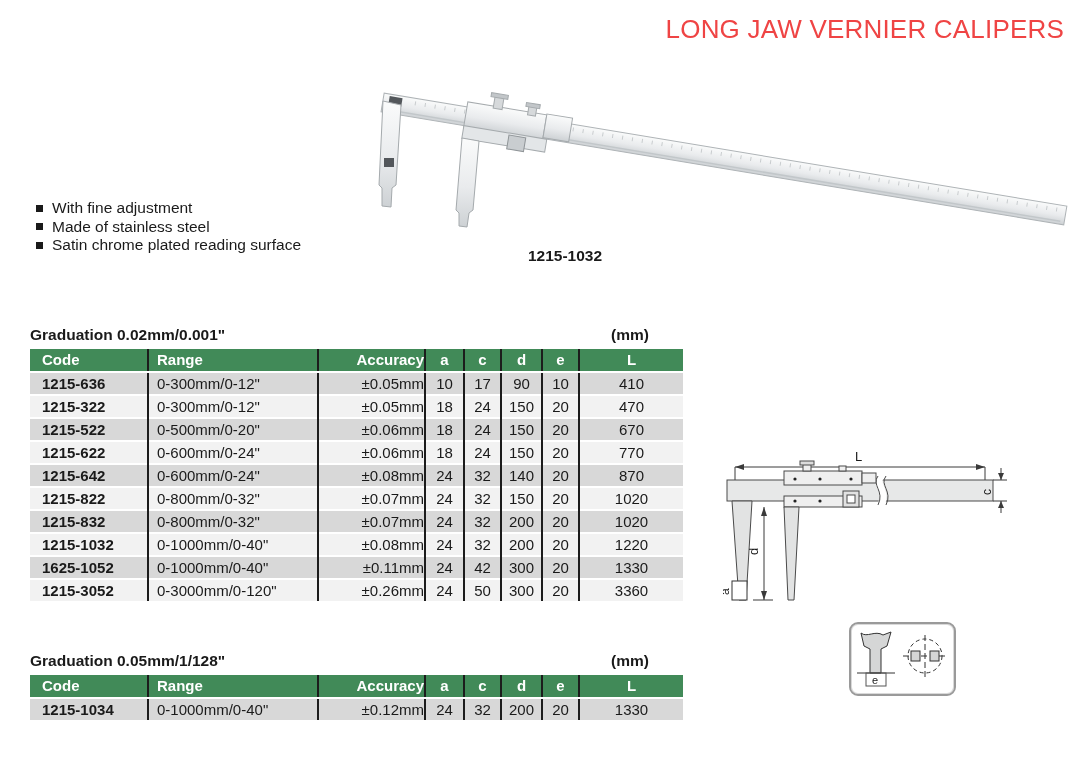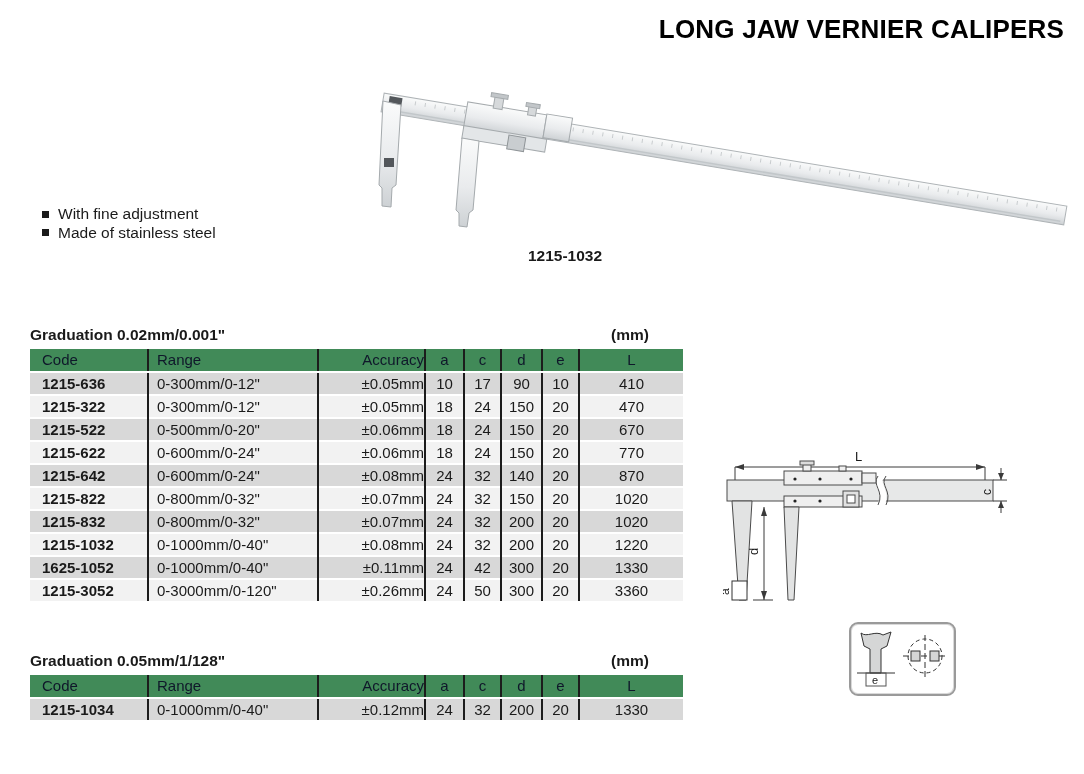--- a/index.html
+++ b/index.html
@@ -1,38 +1,38 @@
 <!DOCTYPE html>
 <html style="--header-green: #418a58; --row-grey: #d8d8d8; --row-light: #f2f2f2;"><head>
 <meta charset="utf-8">
 <style>
   html,body{margin:0;padding:0;background:#fff;}
   body{width:1084px;height:774px;font-family:"Liberation Sans",sans-serif;color:#1a1a1a;}
   .page{position:relative;width:1084px;height:774px;overflow:hidden;background:#fff;}
 
-  .page-title{position:absolute;top:14px;right:20px;margin:0;font-size:26px;font-weight:bold;
-    color:#000000;letter-spacing:.2px;}
-
-  .features{position:absolute;left:36px;top:199px;margin:6px;padding:0;list-style:none;font-size:15.5px;}
+  .page-title{position:absolute;top:14px;right:20px;margin:0;font-size:26px;font-weight:normal;
+    color:#ef4444;letter-spacing:.2px;}
+
+  .features{position:absolute;left:36px;top:199px;margin:0;padding:0;list-style:none;font-size:15.5px;}
   .features li{display:flex;align-items:center;gap:9px;line-height:18.5px;height:18.5px;}
   .bullet{width:7px;height:7px;background:#1a1a1a;flex:none;display:inline-block;}
 
   .photo{position:absolute;left:355px;top:85px;width:725px;height:165px;}
   .photo-caption{position:absolute;left:495px;top:247px;width:140px;text-align:center;
     font-weight:bold;font-size:15.5px;}
 
   .table-block{position:absolute;left:30px;width:619px;}
   .t1{top:326px;}
   .t2{top:652px;}
   .table-head{display:flex;justify-content:space-between;align-items:baseline;
     font-weight:bold;font-size:15.5px;margin-bottom:5px;}
 
   table.spec-table{border-collapse:collapse;table-layout:fixed;width:619px;font-size:15px;}
   .spec-table th,.spec-table td{padding:0;height:21px;line-height:21px;overflow:hidden;white-space:nowrap;}
-  .spec-table th{background:var(--header-green,#418a58);color:#0f172a;font-weight:normal;height:22px;line-height:22px;}
+  .spec-table th{background:var(--header-green,#418a58);color:#ffffff;font-weight:bold;height:22px;line-height:22px;}
   .spec-table th,.spec-table td{border-left:2px solid #1c1c1c;}
   .spec-table th.col0,.spec-table td.col0{border-left:none;}
   .spec-table thead th{border-bottom:2px solid #fff;}
   .spec-table tbody td{border-top:2px solid #fff;}
   .spec-table tbody tr:first-child td{border-top:none;}
   .spec-table tbody tr:nth-child(odd){background:var(--row-grey,#d8d8d8);}
   .spec-table tbody tr:nth-child(even){background:var(--row-light,#f2f2f2);}
   .spec-table .col0{width:105px;text-align:left;padding-left:12px;}
   .spec-table .col1{width:160px;text-align:left;padding-left:8px;}
   .spec-table .col2{width:105px;text-align:right;}
@@ -88,20 +88,24 @@
 
   <ul class="features">
     <li>
       <span class="bullet"></span>
       <span>With fine adjustment</span>
     </li>
     <li>
       <span class="bullet"></span>
       <span>Made of stainless steel</span>
     </li>
+    <li>
+      <span class="bullet"></span>
+      <span>Satin chrome plated reading surface</span>
+    </li>
   </ul>
 
   <section class="table-block t1">
     <div class="table-head">
       <span>Graduation 0.02mm/0.001"</span>
       <span>(mm)</span>
     </div>
     <table class="spec-table">
       <thead>
           <tr>

